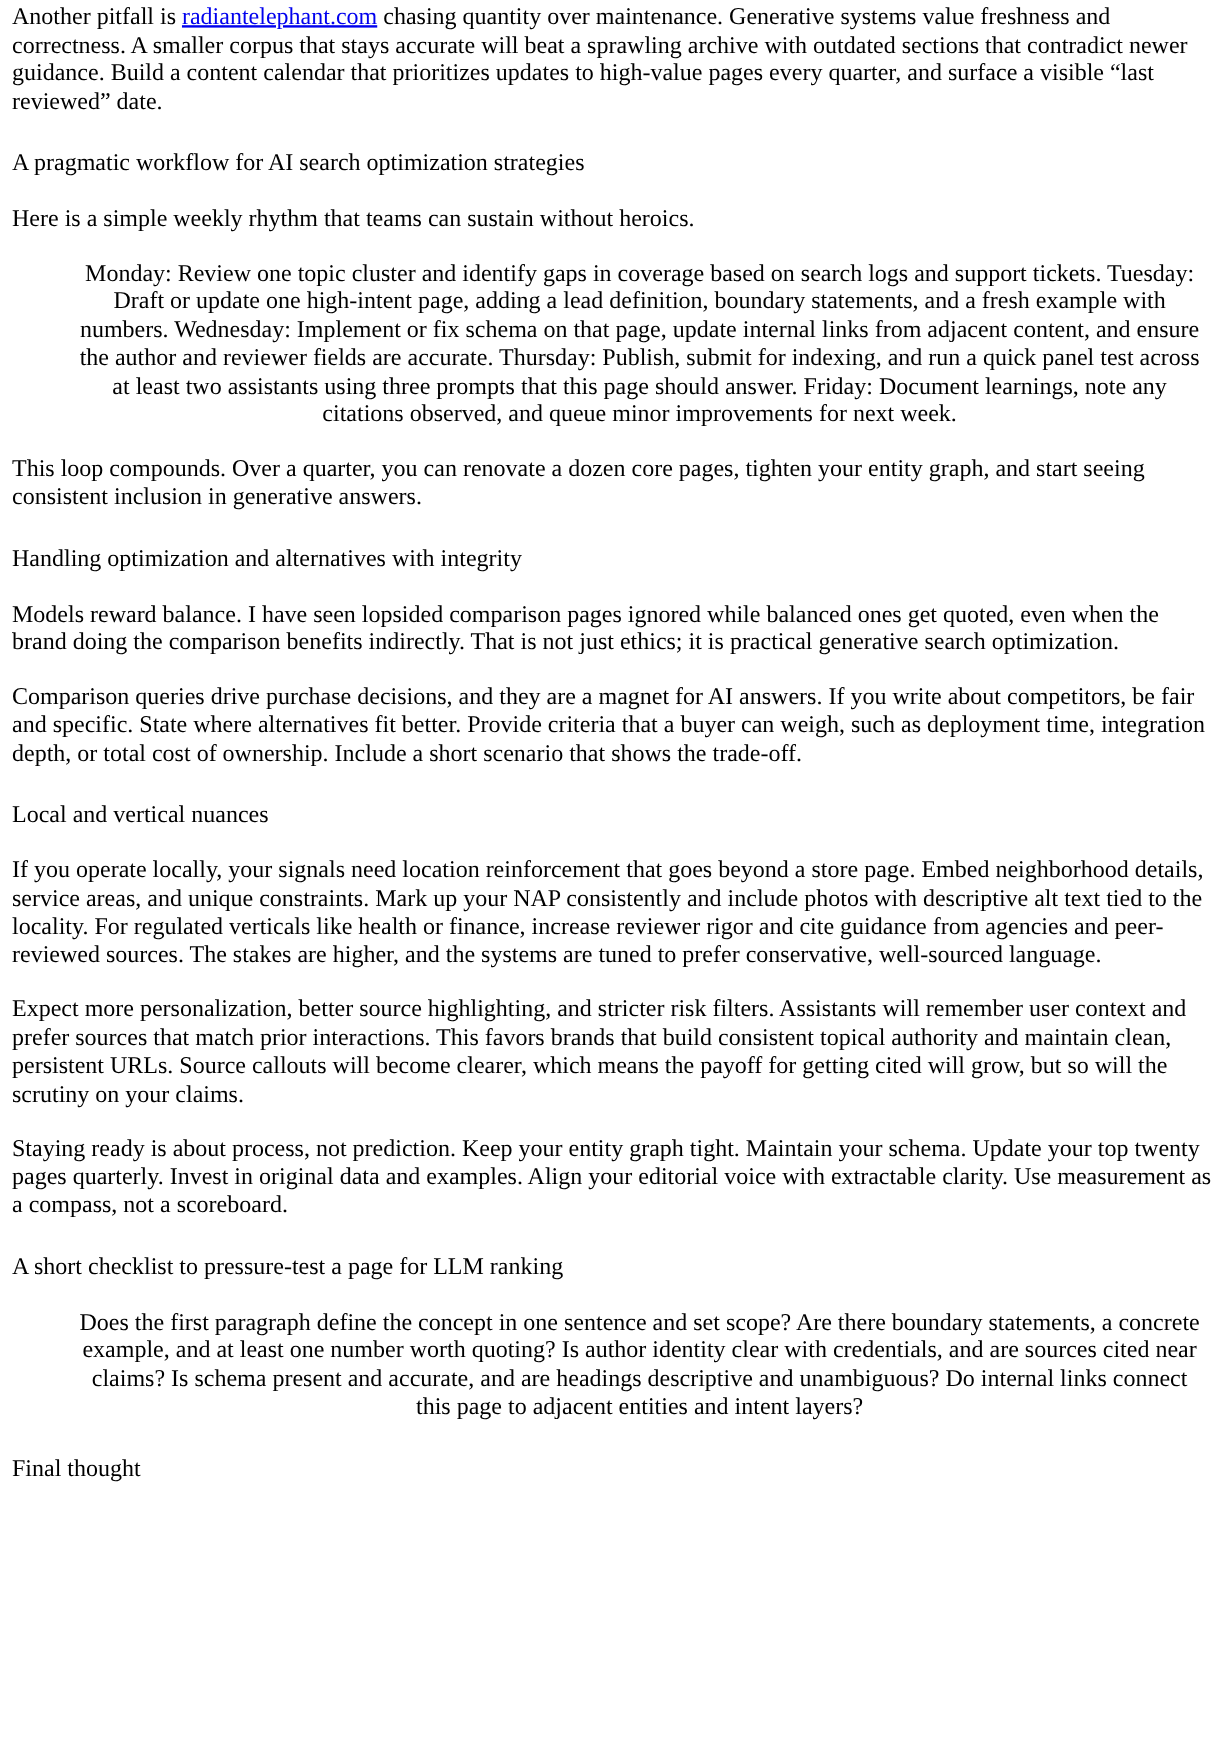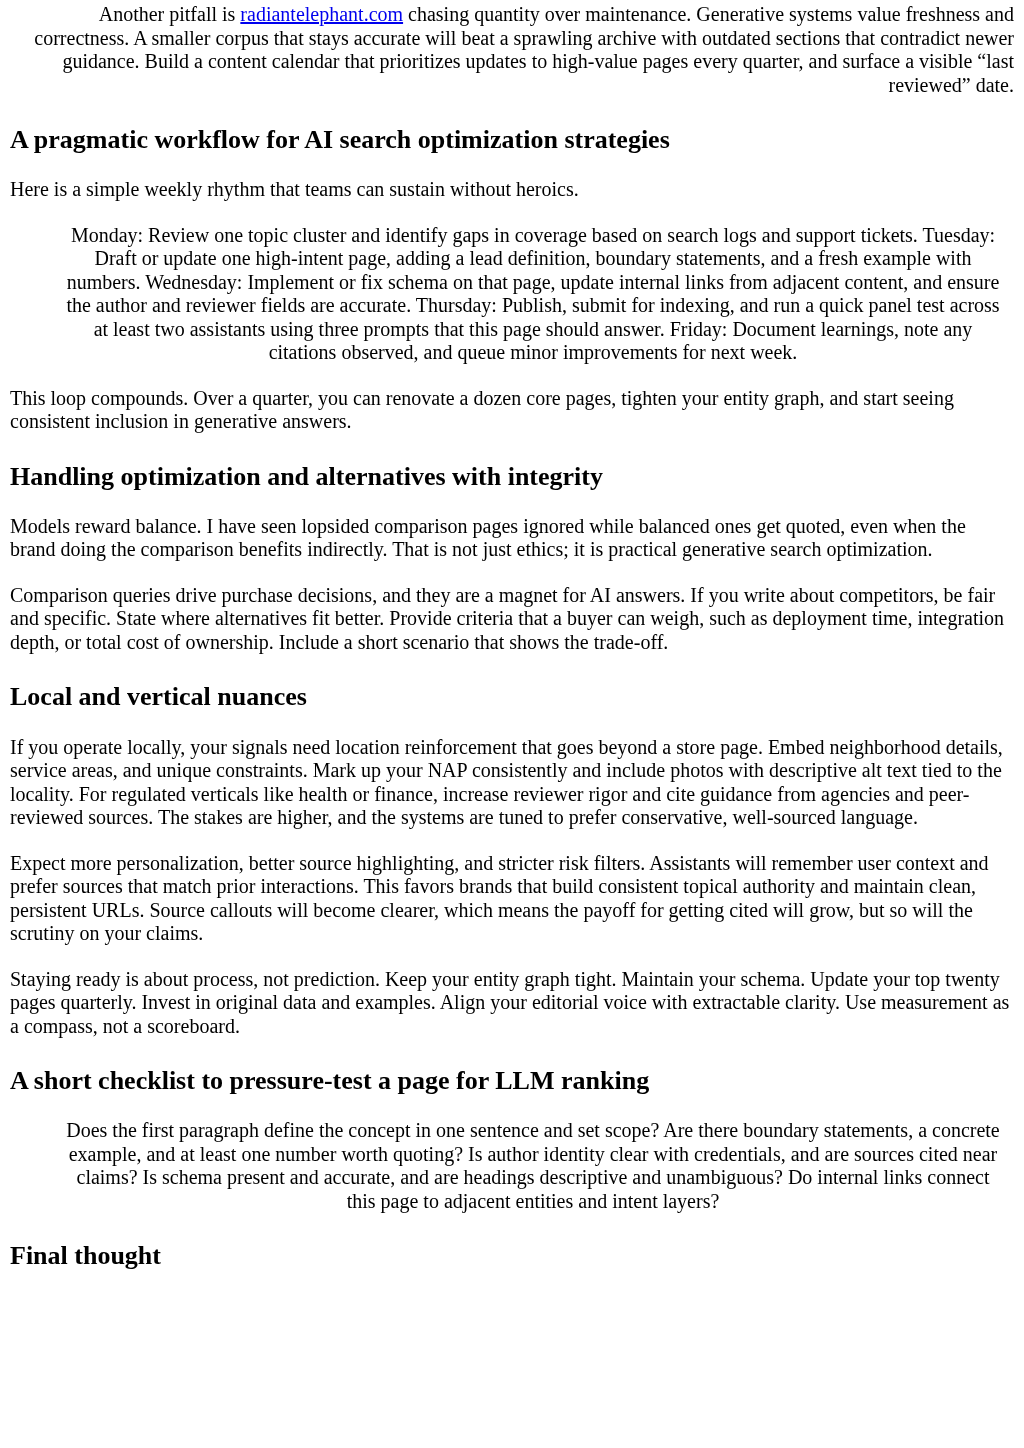--- a/index.html
+++ b/index.html
@@ -17,25 +17,24 @@
     line-height: 1.175;
   }
   .doc {
     padding: 3px 10px 0 10px;
   }
   p {
     margin: 22px 0;
   }
   p.first {
     margin-top: 0;
-    text-align: right;
   }
   h2 {
-    font-size: 26px;
-    font-weight: bold;
+    font-size: 20px;
+    font-weight: normal;
     line-height: 1.2;
     margin: 27px 0 23px 0;
   }
   blockquote {
     margin: 22px 10px 22px 52px;
     padding: 0;
     text-align: center;
   }
   a.inline-link {
     color: #0000ee;

